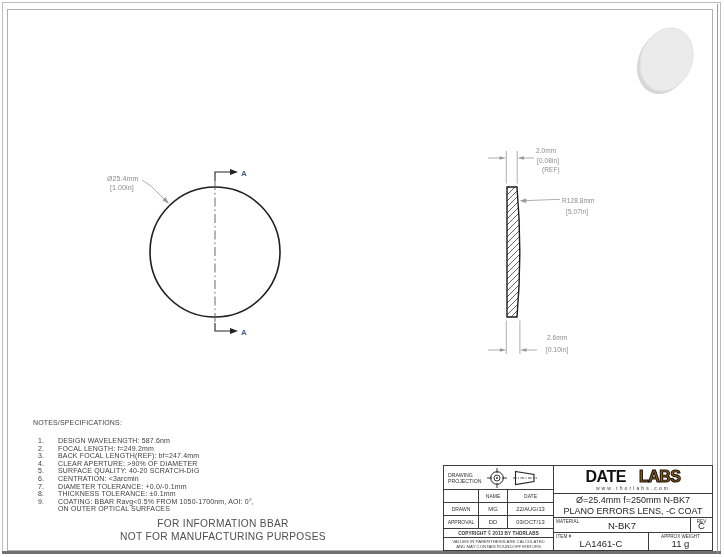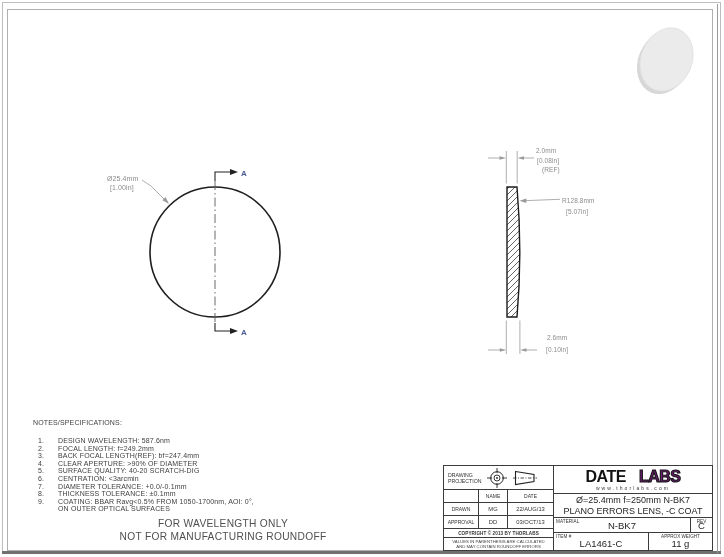--- a/index.html
+++ b/index.html
@@ -36,21 +36,21 @@
   .br{border-right:1px solid #3c3c3c;}
   .span3{grid-column:1 / span 3;}
   #projection-cell{justify-content:flex-start;padding-left:4px;gap:5px;}
   #projection-cell .lbl{font-size:5.2px;line-height:6px;color:#333;}
   .tb-val{font-size:5.8px;}
   .copyright{font-size:4.6px;font-weight:bold;letter-spacing:.1px;}
   .disclaimer{font-size:4.3px;line-height:5.4px;text-align:center;flex-direction:column;color:#444;}
   
   #logo-cell{border-bottom:1px solid #3c3c3c;display:flex;flex-direction:column;align-items:center;justify-content:center;}
   .brand{font-size:16px;font-weight:900;letter-spacing:-.5px;line-height:15px;color:#121212;white-space:nowrap;}
-  .brand .labs{color:#701a75;padding-left:13px;-webkit-text-stroke:1.1px #121212;}
+  .brand .labs{color:#a16207;padding-left:13px;-webkit-text-stroke:1.1px #121212;}
   .brand-url{font-size:5px;letter-spacing:2.1px;color:#3a3a3a;margin-top:1px;}
   #desc-cell{border-bottom:1px solid #3c3c3c;display:flex;flex-direction:column;align-items:center;justify-content:center;
     font-size:9px;line-height:10.5px;color:#262626;white-space:nowrap;}
   .split-row{display:grid;box-sizing:border-box;}
   #material-row{grid-template-columns:1fr 21px;border-bottom:1px solid #3c3c3c;}
   #item-row{grid-template-columns:95px 1fr;}
   .labeled-cell{position:relative;box-sizing:border-box;display:flex;align-items:flex-end;justify-content:center;}
   .labeled-cell .mini{position:absolute;left:2px;top:1px;font-size:4.6px;color:#333;letter-spacing:.1px;}
   .labeled-cell .mini-c{position:absolute;left:0;right:0;top:1px;text-align:center;font-size:4.6px;color:#333;}
   .labeled-cell .big{font-size:9.5px;color:#1f1f1f;padding-bottom:1px;}
@@ -176,22 +176,22 @@
       <span class="note-num">9.</span>
       <span class="note-text">COATING: BBAR Ravg&lt;0.5% FROM 1050-1700nm, AOI: 0°,</span>
     </div>
   <div class="note-row">
       <span class="note-num"></span>
       <span class="note-text">ON OUTER OPTICAL SURFACES</span>
     </div>
 </div>
 
 <div id="info-note" class="abs">
-  <div>FOR WAVELENGTH ONLY</div>
-  <div>NOT FOR MANUFACTURING ROUNDOFF</div>
+  <div>FOR INFORMATION BBAR</div>
+  <div>NOT FOR MANUFACTURING PURPOSES</div>
 </div>
 
 <div id="title-block" class="abs">
   <div id="tb-left">
     <div id="projection-cell" class="cell bb span3">
       <div class="lbl">
         <div>DRAWING</div>
         <div>PROJECTION</div>
       </div>
       <svg width="22" height="22" viewBox="0 0 22 22">

